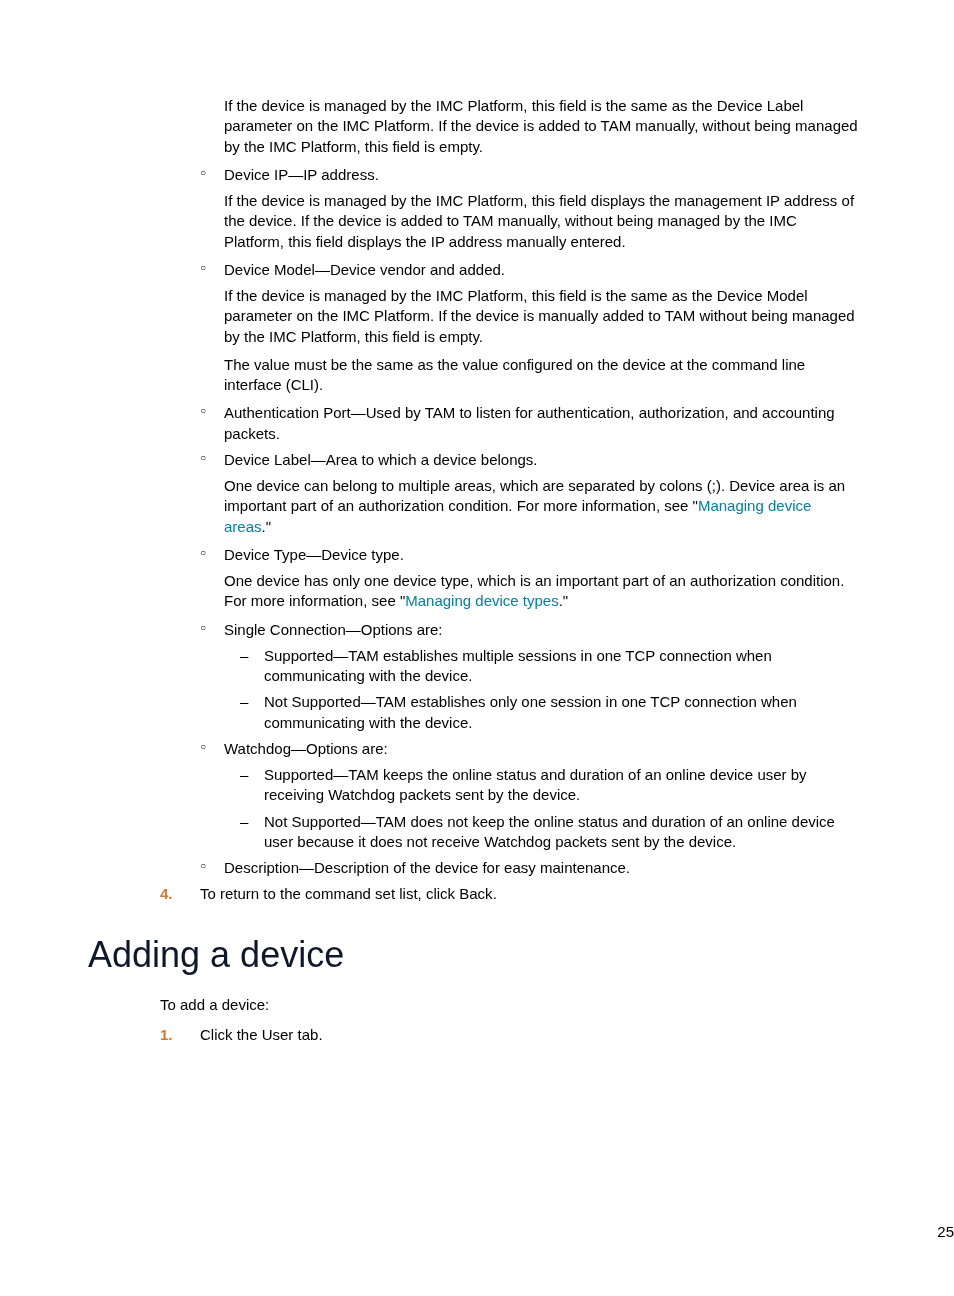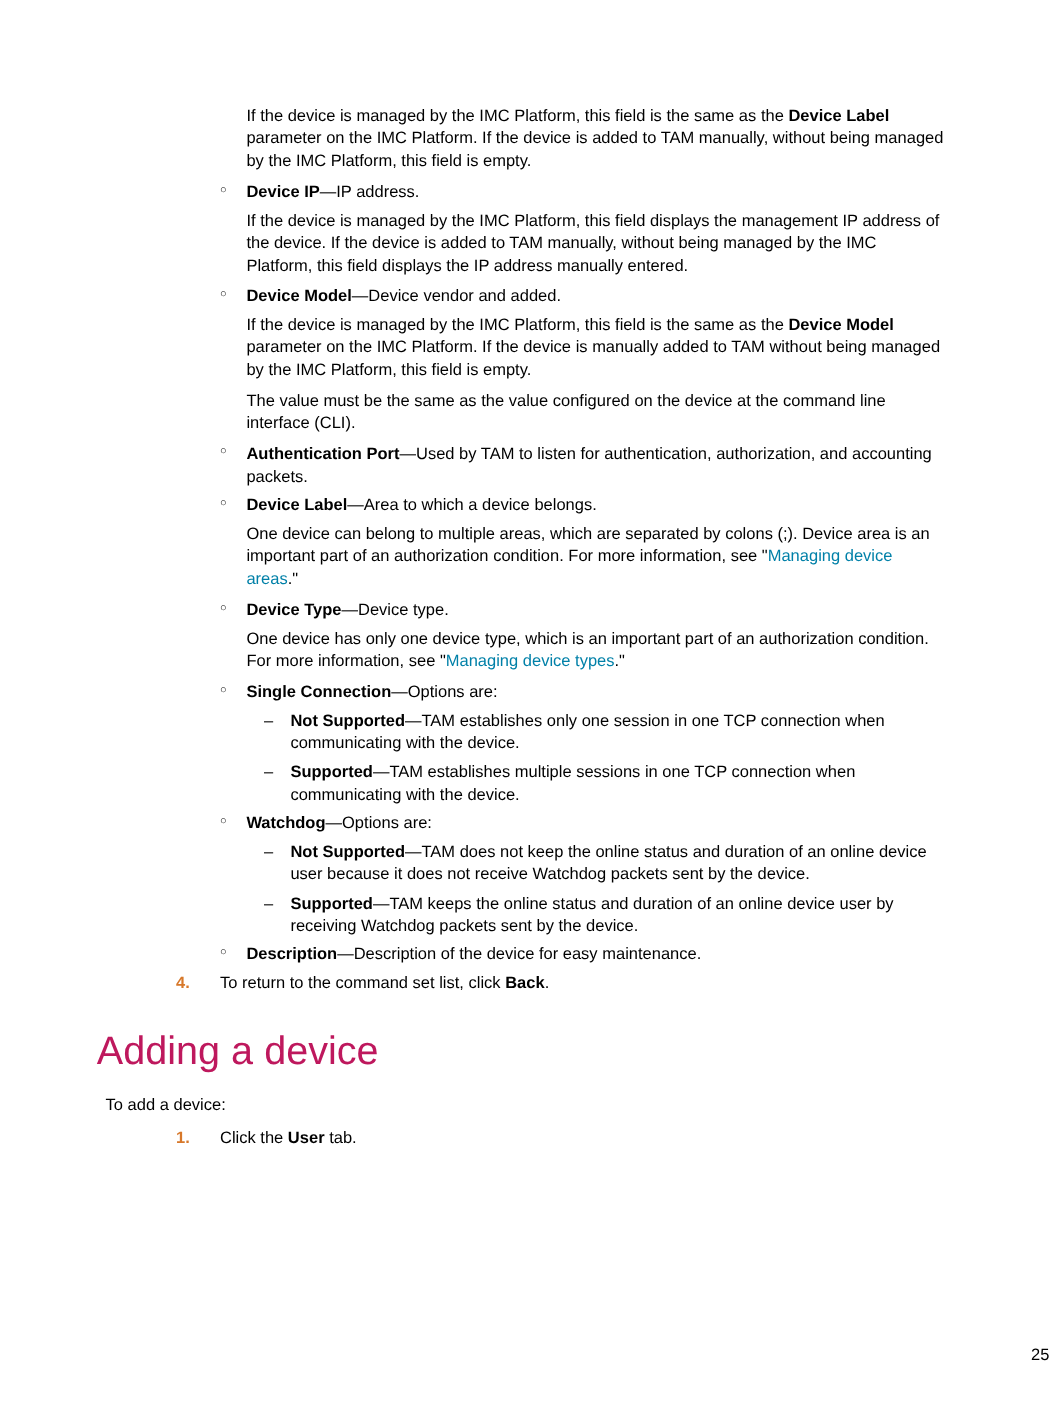--- a/index.html
+++ b/index.html
@@ -63,30 +63,31 @@
     position: relative;
     padding-left: 40px;
   }
   .num-item .num {
     position: absolute;
     left: 0;
     top: 0;
     color: #d7782a;
     font-weight: bold;
   }
-  .bold { font-weight: bold; margin-top: 48px; }
+  .bold { font-weight: normal; margin-top: 48px; }
   .link { color: #0080a8; }
   h1.section {
     font-weight: 300;
     font-size: 36px;
-    color: #be185d;
+    color: #0f172a;
     margin: 26px 0 16px -8px;
     font-family: Arial, Helvetica, sans-serif;
   }
   .intro {
+    margin-left: 64px;
     margin-bottom: 10px;
   }
   .pagenum {
     position: absolute;
     bottom: 56px;
     left: 0;
     width: 100%;
     text-align: right;
     font-size: 15px;
   }
@@ -130,34 +131,34 @@
       <span class="bold">Device Type</span><span>—Device type.</span>
     </div>
     <div class="desc-block">
       <span>One device has only one device type, which is an important part of an authorization condition. For more information, see "</span><span class="link">Managing device types</span><span>."</span>
     </div>
 
     <div class="circ-item">
       <span class="bold">Single Connection</span><span>—Options are:</span>
     </div>
     <div class="dash-item">
-      <span class="bold">Not Supported</span><span>—TAM establishes only one session in one TCP connection when communicating with the device.</span>
+      <span class="bold">Supported</span><span>—TAM establishes multiple sessions in one TCP connection when communicating with the device.</span>
     </div>
     <div class="dash-item">
-      <span class="bold">Supported</span><span>—TAM establishes multiple sessions in one TCP connection when communicating with the device.</span>
+      <span class="bold">Not Supported</span><span>—TAM establishes only one session in one TCP connection when communicating with the device.</span>
     </div>
 
     <div class="circ-item">
       <span class="bold">Watchdog</span><span>—Options are:</span>
     </div>
     <div class="dash-item">
-      <span class="bold">Not Supported</span><span>—TAM does not keep the online status and duration of an online device user because it does not receive Watchdog packets sent by the device.</span>
+      <span class="bold">Supported</span><span>—TAM keeps the online status and duration of an online device user by receiving Watchdog packets sent by the device.</span>
     </div>
     <div class="dash-item">
-      <span class="bold">Supported</span><span>—TAM keeps the online status and duration of an online device user by receiving Watchdog packets sent by the device.</span>
+      <span class="bold">Not Supported</span><span>—TAM does not keep the online status and duration of an online device user because it does not receive Watchdog packets sent by the device.</span>
     </div>
 
     <div class="circ-item">
       <span class="bold">Description</span><span>—Description of the device for easy maintenance.</span>
     </div>
 
     <div class="num-item">
       <span class="num">4.</span>
       <span>To return to the command set list, click </span><span class="bold">Back</span><span>.</span>
     </div>

